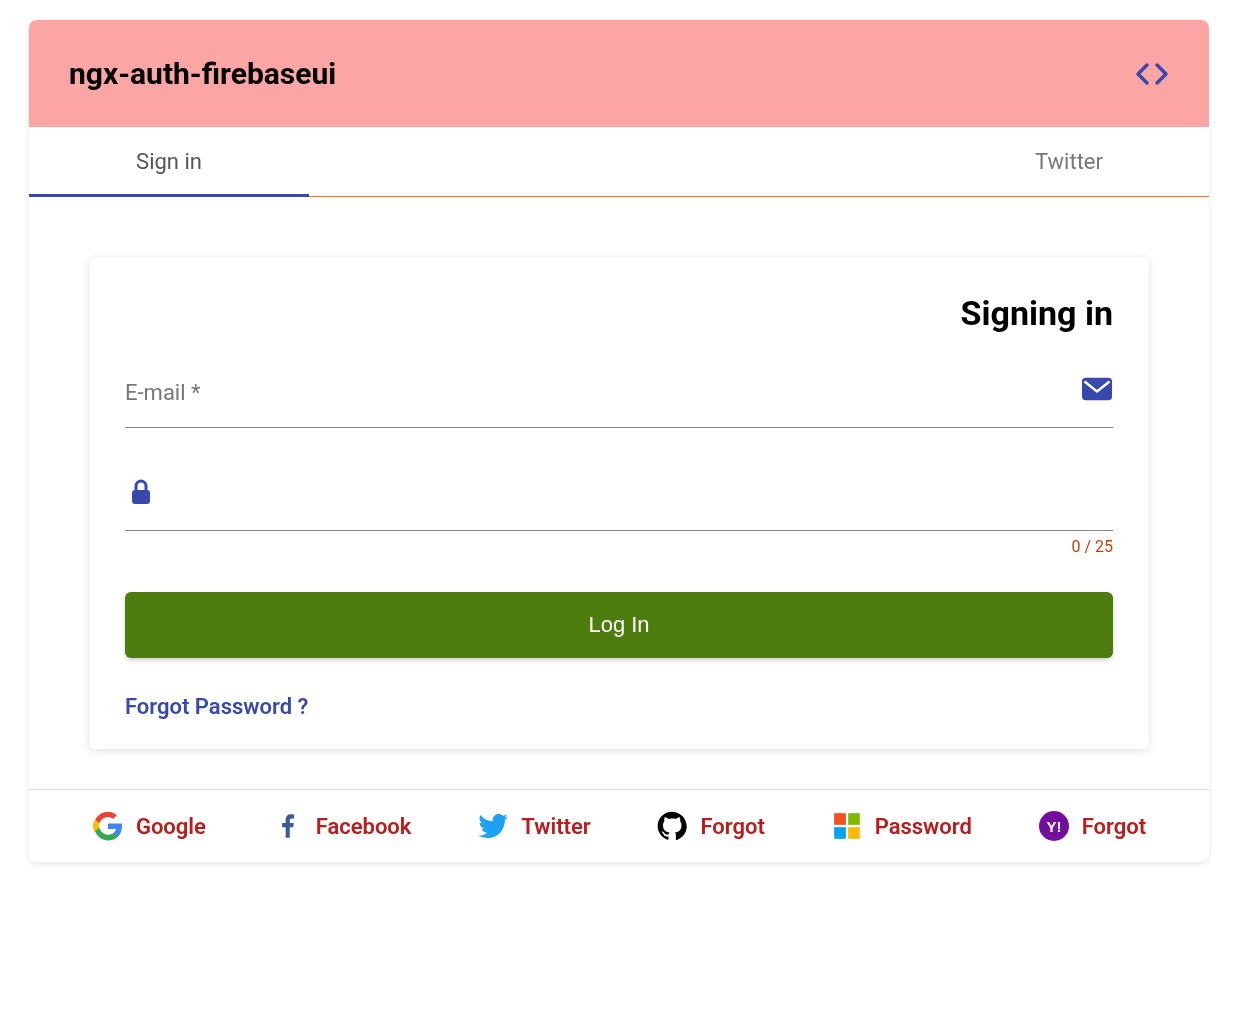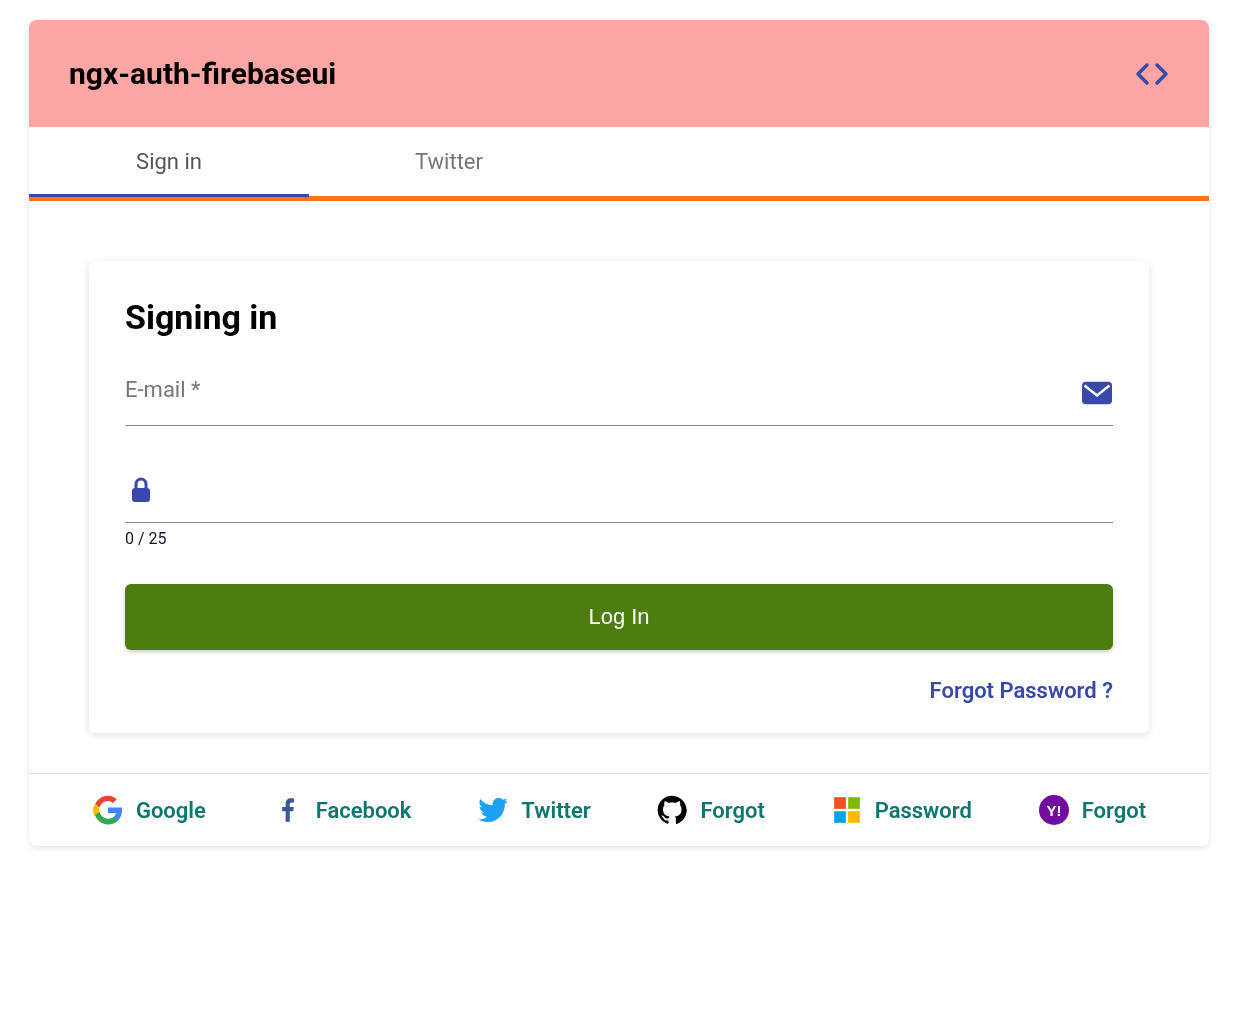--- a/index.html
+++ b/index.html
@@ -32,21 +32,22 @@
       color: #3949ab;
       font-size: 28px;
       font-weight: 700;
       cursor: pointer;
       display: flex;
       gap: 4px;
       letter-spacing: -2px;
     }
     .tabs {
       display: flex;
-      border-bottom: 5px solid #f97316;
+      border-bottom: 1px solid #f97316;
+      justify-content: space-between;
     }
     .tab {
       flex: 0 0 280px;
       text-align: center;
       padding: 22px 0;
       font-size: 22px;
       color: #777;
       cursor: pointer;
       position: relative;
     }
@@ -66,85 +67,86 @@
     .signin-card {
       background: #fff;
       border-radius: 6px;
       box-shadow: 0 2px 8px rgba(0,0,0,0.12);
       padding: 36px 36px 30px 36px;
     }
     .card-title {
       font-size: 34px;
       font-weight: 700;
       margin-bottom: 40px;
+      text-align: right;
     }
     .field {
       position: relative;
       margin-bottom: 48px;
     }
     .field-row {
       display: flex;
-      align-items: flex-start;
+      align-items: flex-end;
       border-bottom: 1px solid #888;
-      padding-bottom: 16px;
+      padding-bottom: 22px;
     }
     .field-label {
       color: #777;
       font-size: 22px;
       flex: 1;
     }
     .field-icon {
       color: #3949ab;
       width: 32px;
       height: 32px;
       display: flex;
       align-items: center;
       justify-content: center;
     }
     .field-counter {
-      text-align: left;
+      text-align: right;
       font-size: 16px;
-      color: #0f172a;
+      color: #c2410c;
       margin-top: 6px;
     }
     .login-btn {
       width: 100%;
       background: #4d7c0f;
       color: #fff;
       font-size: 22px;
       font-weight: 500;
       border: none;
       border-radius: 6px;
       padding: 20px 0;
       cursor: pointer;
       box-shadow: 0 2px 4px rgba(0,0,0,0.2);
     }
     .forgot-link {
-      text-align: right;
-      margin-top: 28px;
+      text-align: left;
+      margin-top: 36px;
       color: #3949ab;
       font-size: 22px;
       font-weight: 600;
       cursor: pointer;
     }
     .providers-bar {
       border-top: 1px solid #ddd;
       padding: 20px 30px;
       display: flex;
       justify-content: space-around;
       align-items: center;
     }
     .provider {
       display: flex;
       align-items: center;
       gap: 12px;
       cursor: pointer;
       font-size: 22px;
       font-weight: 600;
-      color: #0f766e;
+      color: #b91c1c;
       text-align: center;
     }
     .provider-icon {
       width: 32px;
       height: 32px;
       display: flex;
       align-items: center;
       justify-content: center;
     }
   </style>

